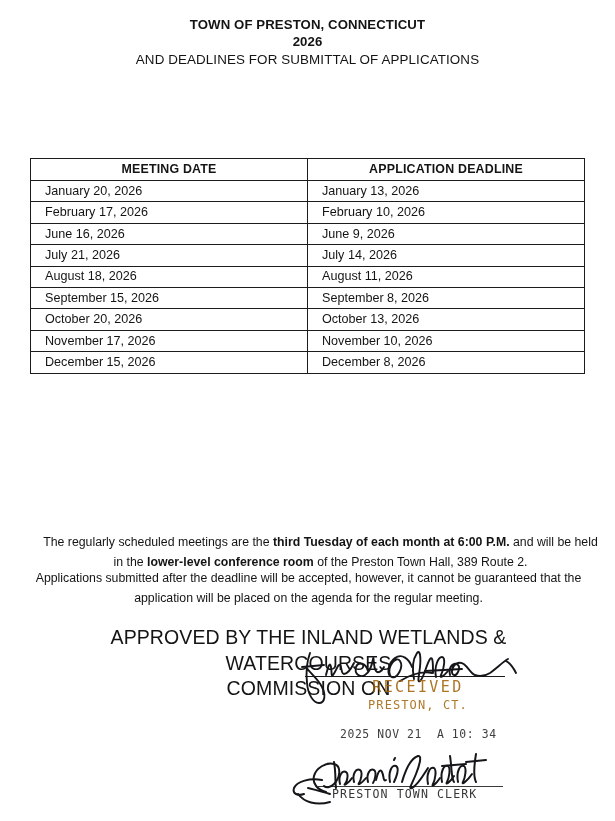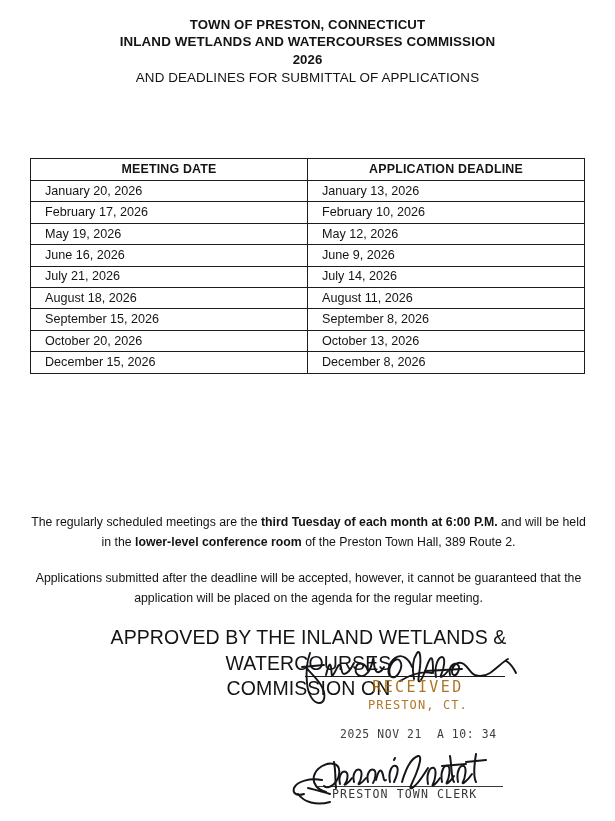--- a/index.html
+++ b/index.html
@@ -72,21 +72,21 @@
 
   
   .para {
     position: absolute;
     left: 30px;
     width: 557px;
     text-align: center;
     font-size: 12.3px;
     line-height: 1.62;
   }
-  .para-1 { top: 513px; }
+  .para-1 { top: 533px; margin-left: 12px; }
   .para-2 { top: 569px; }
   .para b { font-weight: bold; }
 
   
   .approval {
     position: absolute;
     left: 30px;
     width: 557px;
     top: 625px;
     text-align: center;
@@ -173,21 +173,20 @@
     color: #262626;
     opacity: 0.92;
     white-space: nowrap;
   }
 </style>
 </head>
 <body>
 
 <div class="doc-header">
   <div class="line hdr-1">TOWN OF PRESTON, CONNECTICUT</div>
-  <div class="line hdr-2">INLAND WETLANDS AND WATERCOURSES COMMISSION</div>
   <div class="line hdr-3">2026</div>
   <div class="line hdr-5">AND DEADLINES FOR SUBMITTAL OF APPLICATIONS</div>
 </div>
 
 <div class="table-wrap">
   <table class="schedule">
     <thead>
       <tr>
         <th>MEETING DATE</th>
         <th>APPLICATION DEADLINE</th>
@@ -196,42 +195,42 @@
     <tbody id="schedule-body">
         <tr>
           <td class="col-meeting">January 20, 2026</td>
           <td class="col-deadline">January 13, 2026</td>
         </tr>
         <tr>
           <td class="col-meeting">February 17, 2026</td>
           <td class="col-deadline">February 10, 2026</td>
         </tr>
         <tr>
-          <td class="col-meeting">May 19, 2026</td>
-          <td class="col-deadline">May 12, 2026</td>
-        </tr>
-        <tr>
           <td class="col-meeting">June 16, 2026</td>
           <td class="col-deadline">June 9, 2026</td>
         </tr>
         <tr>
           <td class="col-meeting">July 21, 2026</td>
           <td class="col-deadline">July 14, 2026</td>
         </tr>
         <tr>
           <td class="col-meeting">August 18, 2026</td>
           <td class="col-deadline">August 11, 2026</td>
         </tr>
         <tr>
           <td class="col-meeting">September 15, 2026</td>
           <td class="col-deadline">September 8, 2026</td>
         </tr>
         <tr>
           <td class="col-meeting">October 20, 2026</td>
           <td class="col-deadline">October 13, 2026</td>
+        </tr>
+        <tr>
+          <td class="col-meeting">November 17, 2026</td>
+          <td class="col-deadline">November 10, 2026</td>
         </tr>
         <tr>
           <td class="col-meeting">December 15, 2026</td>
           <td class="col-deadline">December 8, 2026</td>
         </tr>
       </tbody>
   </table>
 </div>
 
 <div class="para para-1">

